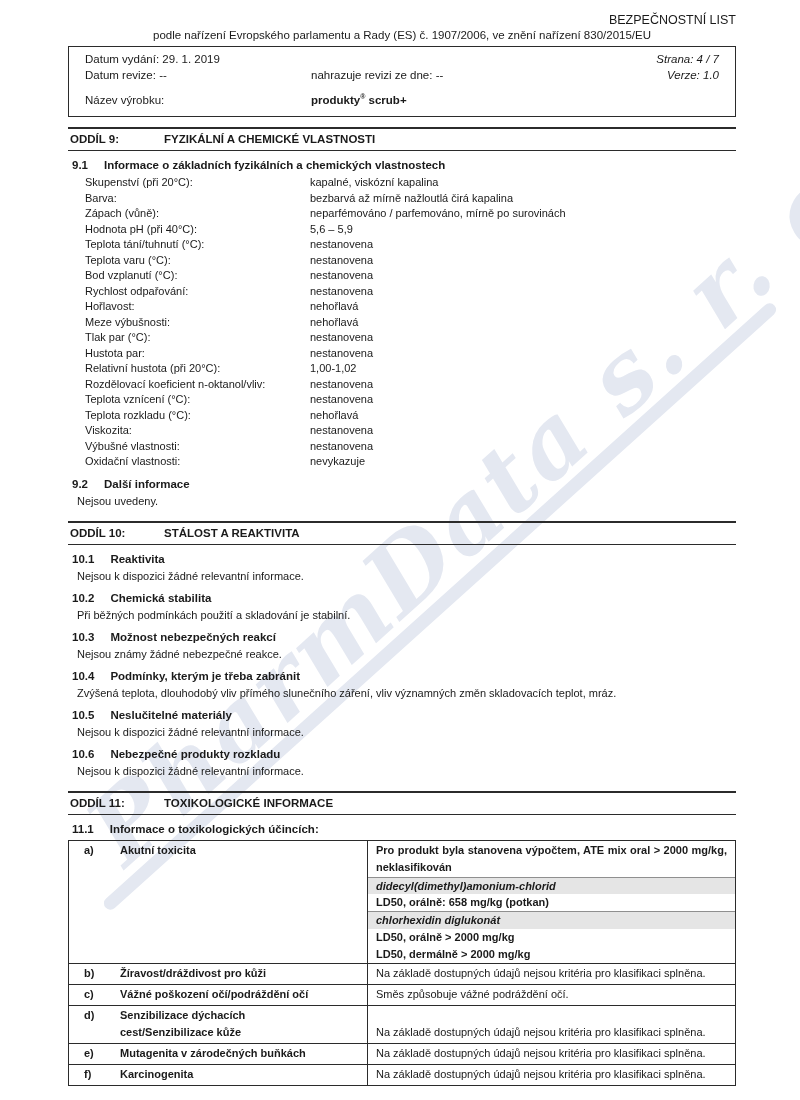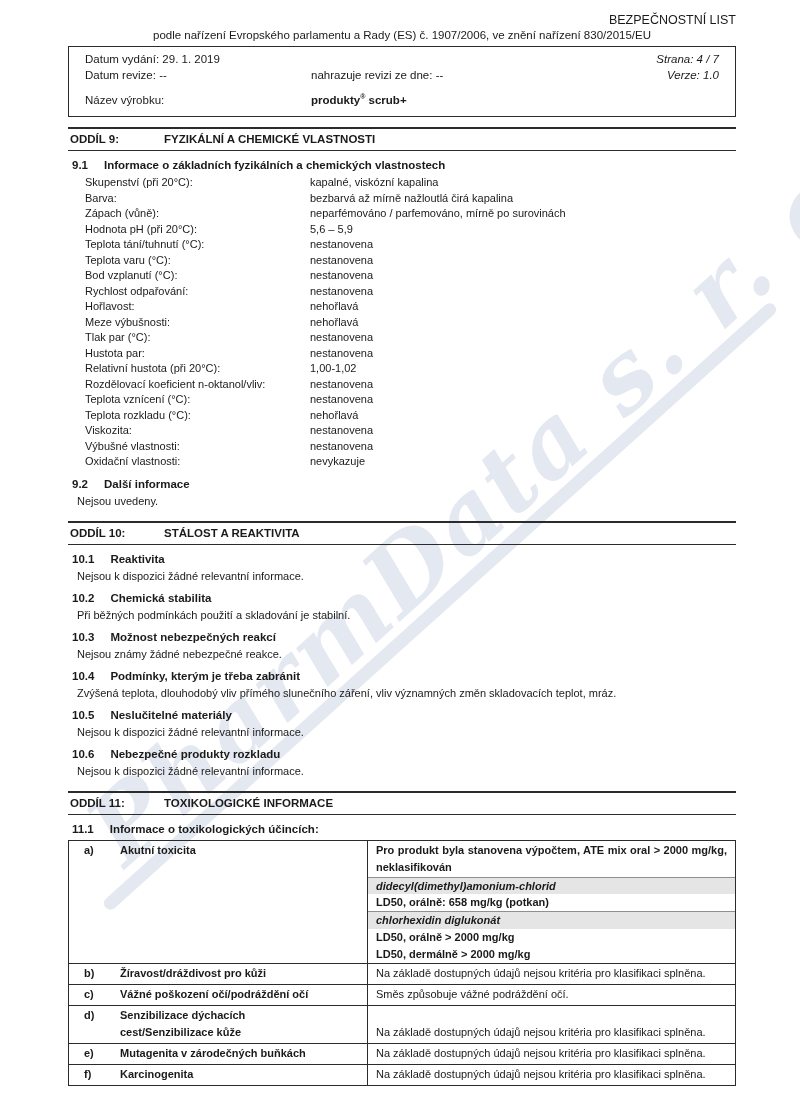--- a/index.html
+++ b/index.html
@@ -111,21 +111,21 @@
       </div>
     <div class="prop">
         <div class="prop-label">Barva:</div>
         <div class="prop-value">bezbarvá až mírně nažloutlá čirá kapalina</div>
       </div>
     <div class="prop">
         <div class="prop-label">Zápach (vůně):</div>
         <div class="prop-value">neparfémováno / parfemováno, mírně po surovinách</div>
       </div>
     <div class="prop">
-        <div class="prop-label">Hodnota pH (při 20°C):</div>
+        <div class="prop-label">Hodnota pH (při 40°C):</div>
         <div class="prop-value">5,6 – 5,9</div>
       </div>
     <div class="prop">
         <div class="prop-label">Teplota tání/tuhnutí (°C):</div>
         <div class="prop-value">nestanovena</div>
       </div>
     <div class="prop">
         <div class="prop-label">Teplota varu (°C):</div>
         <div class="prop-value">nestanovena</div>
       </div>

